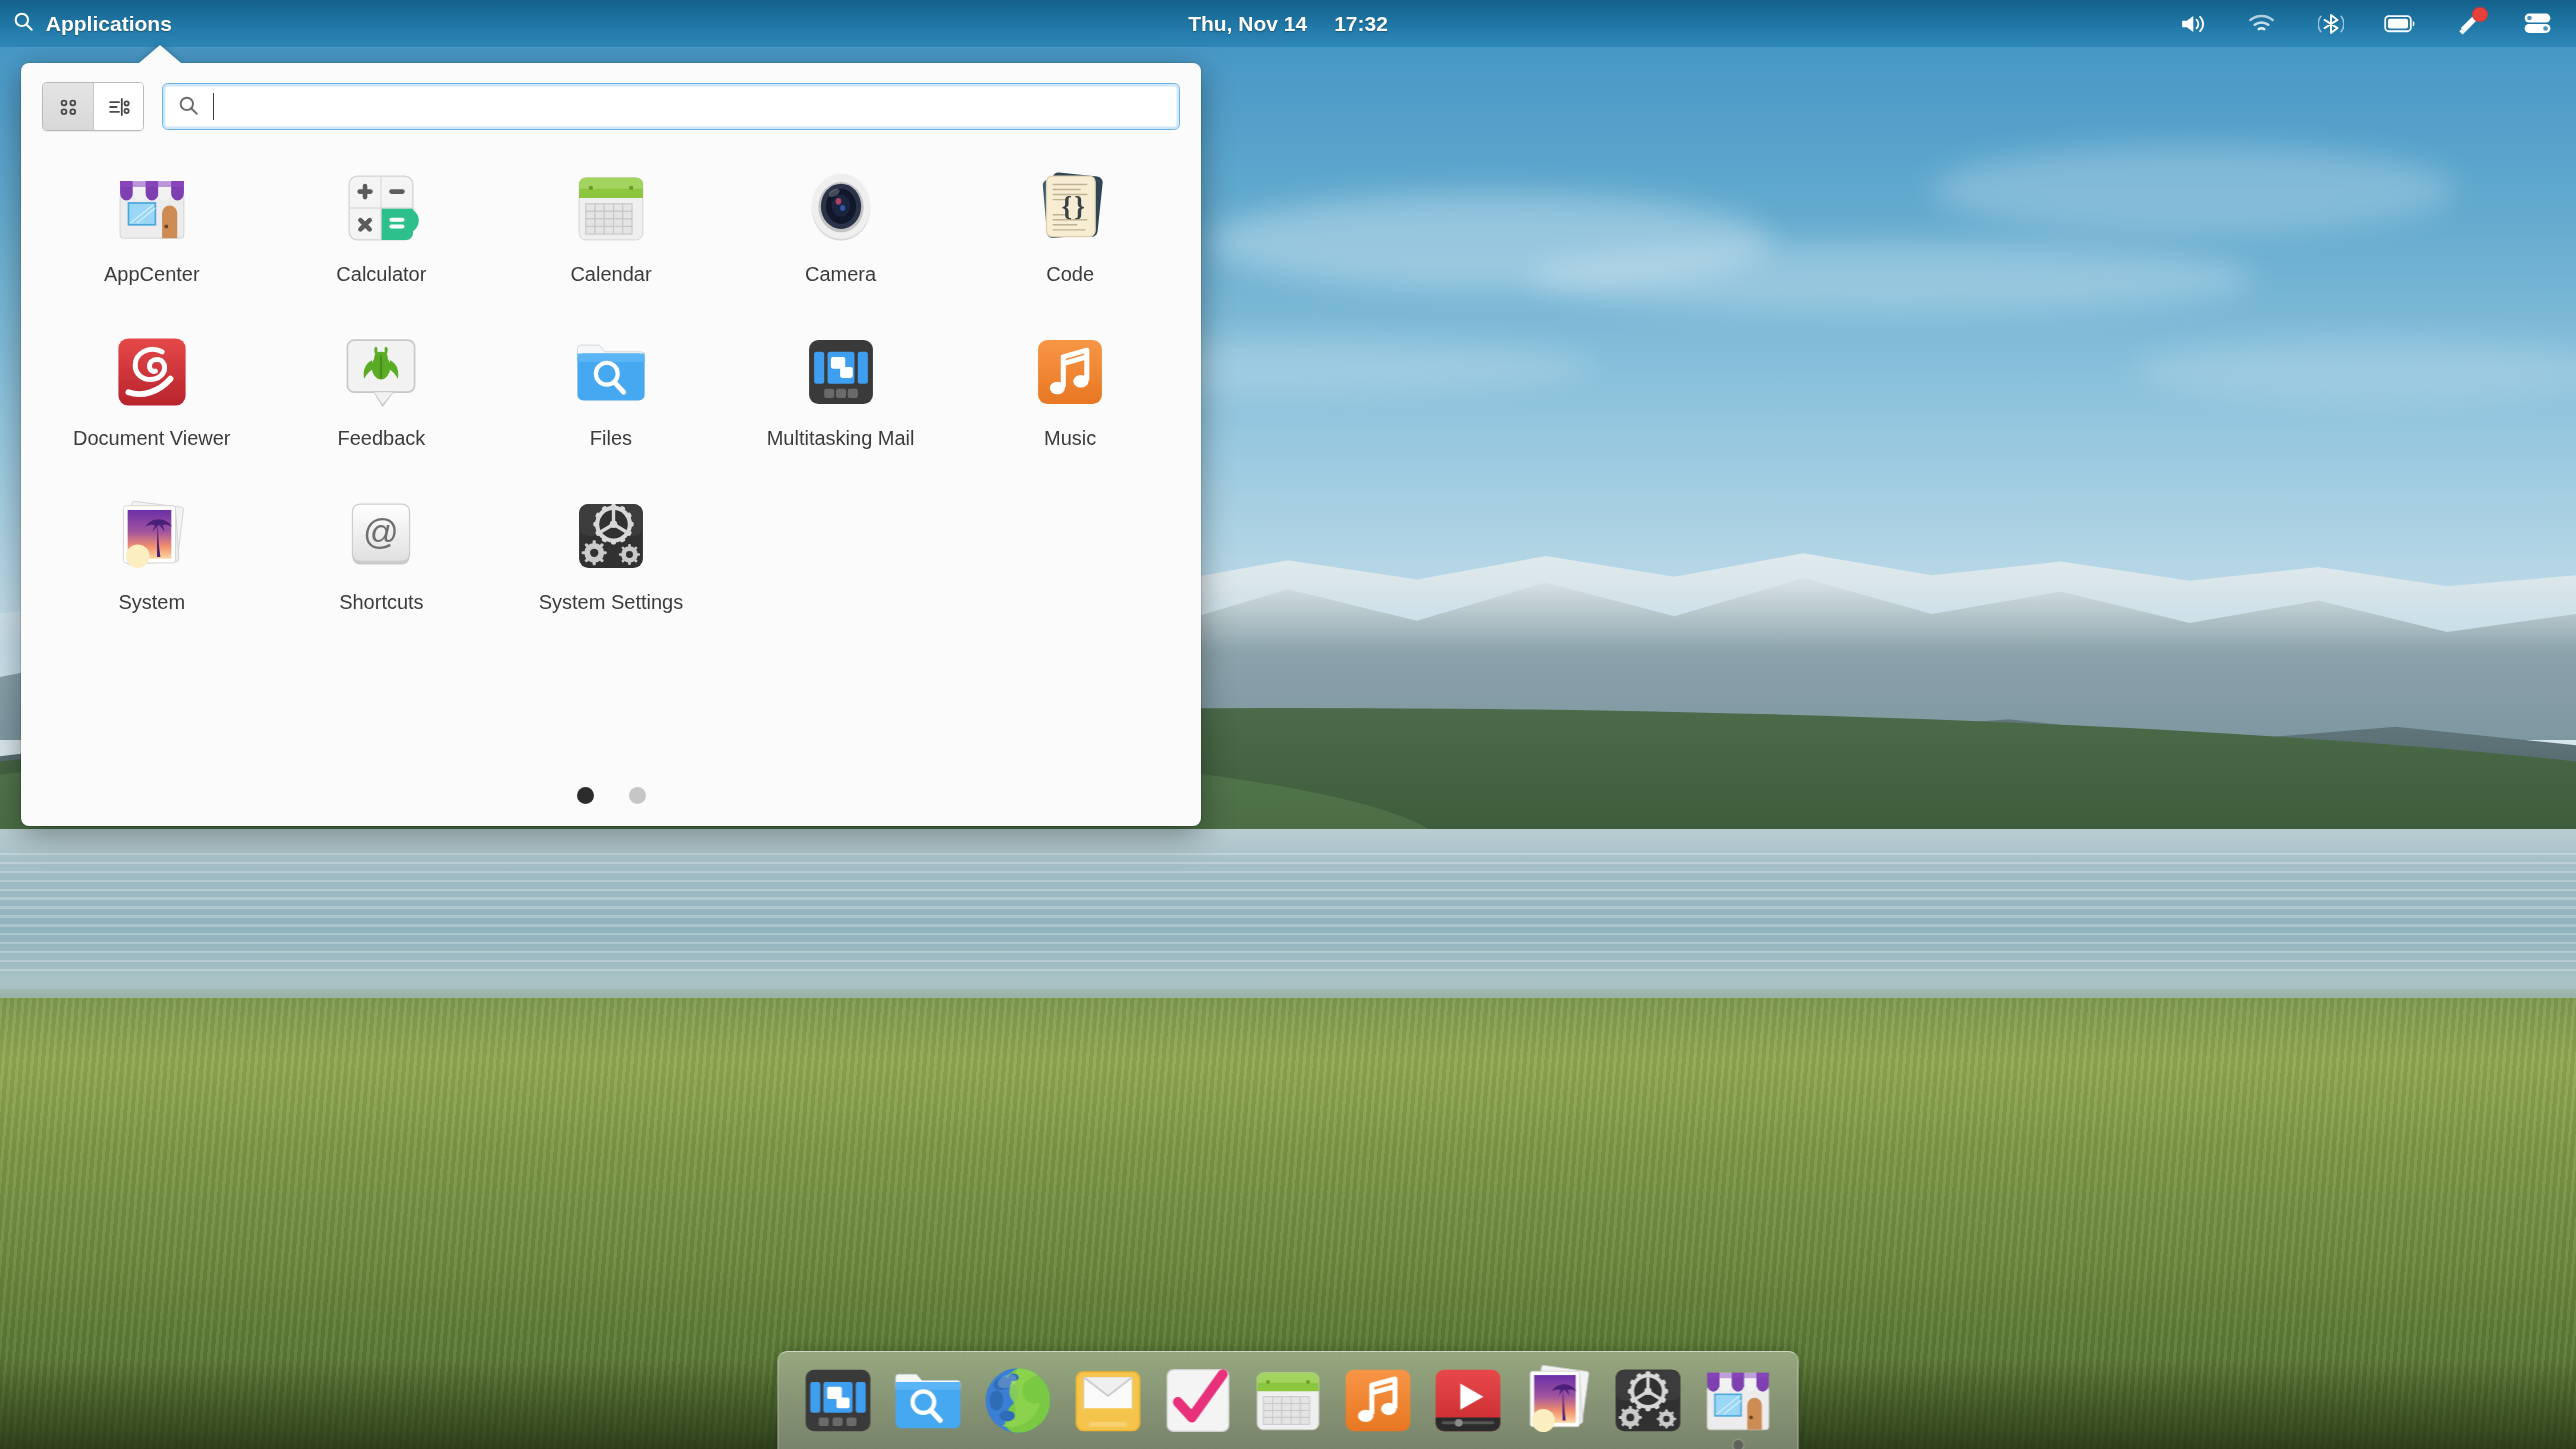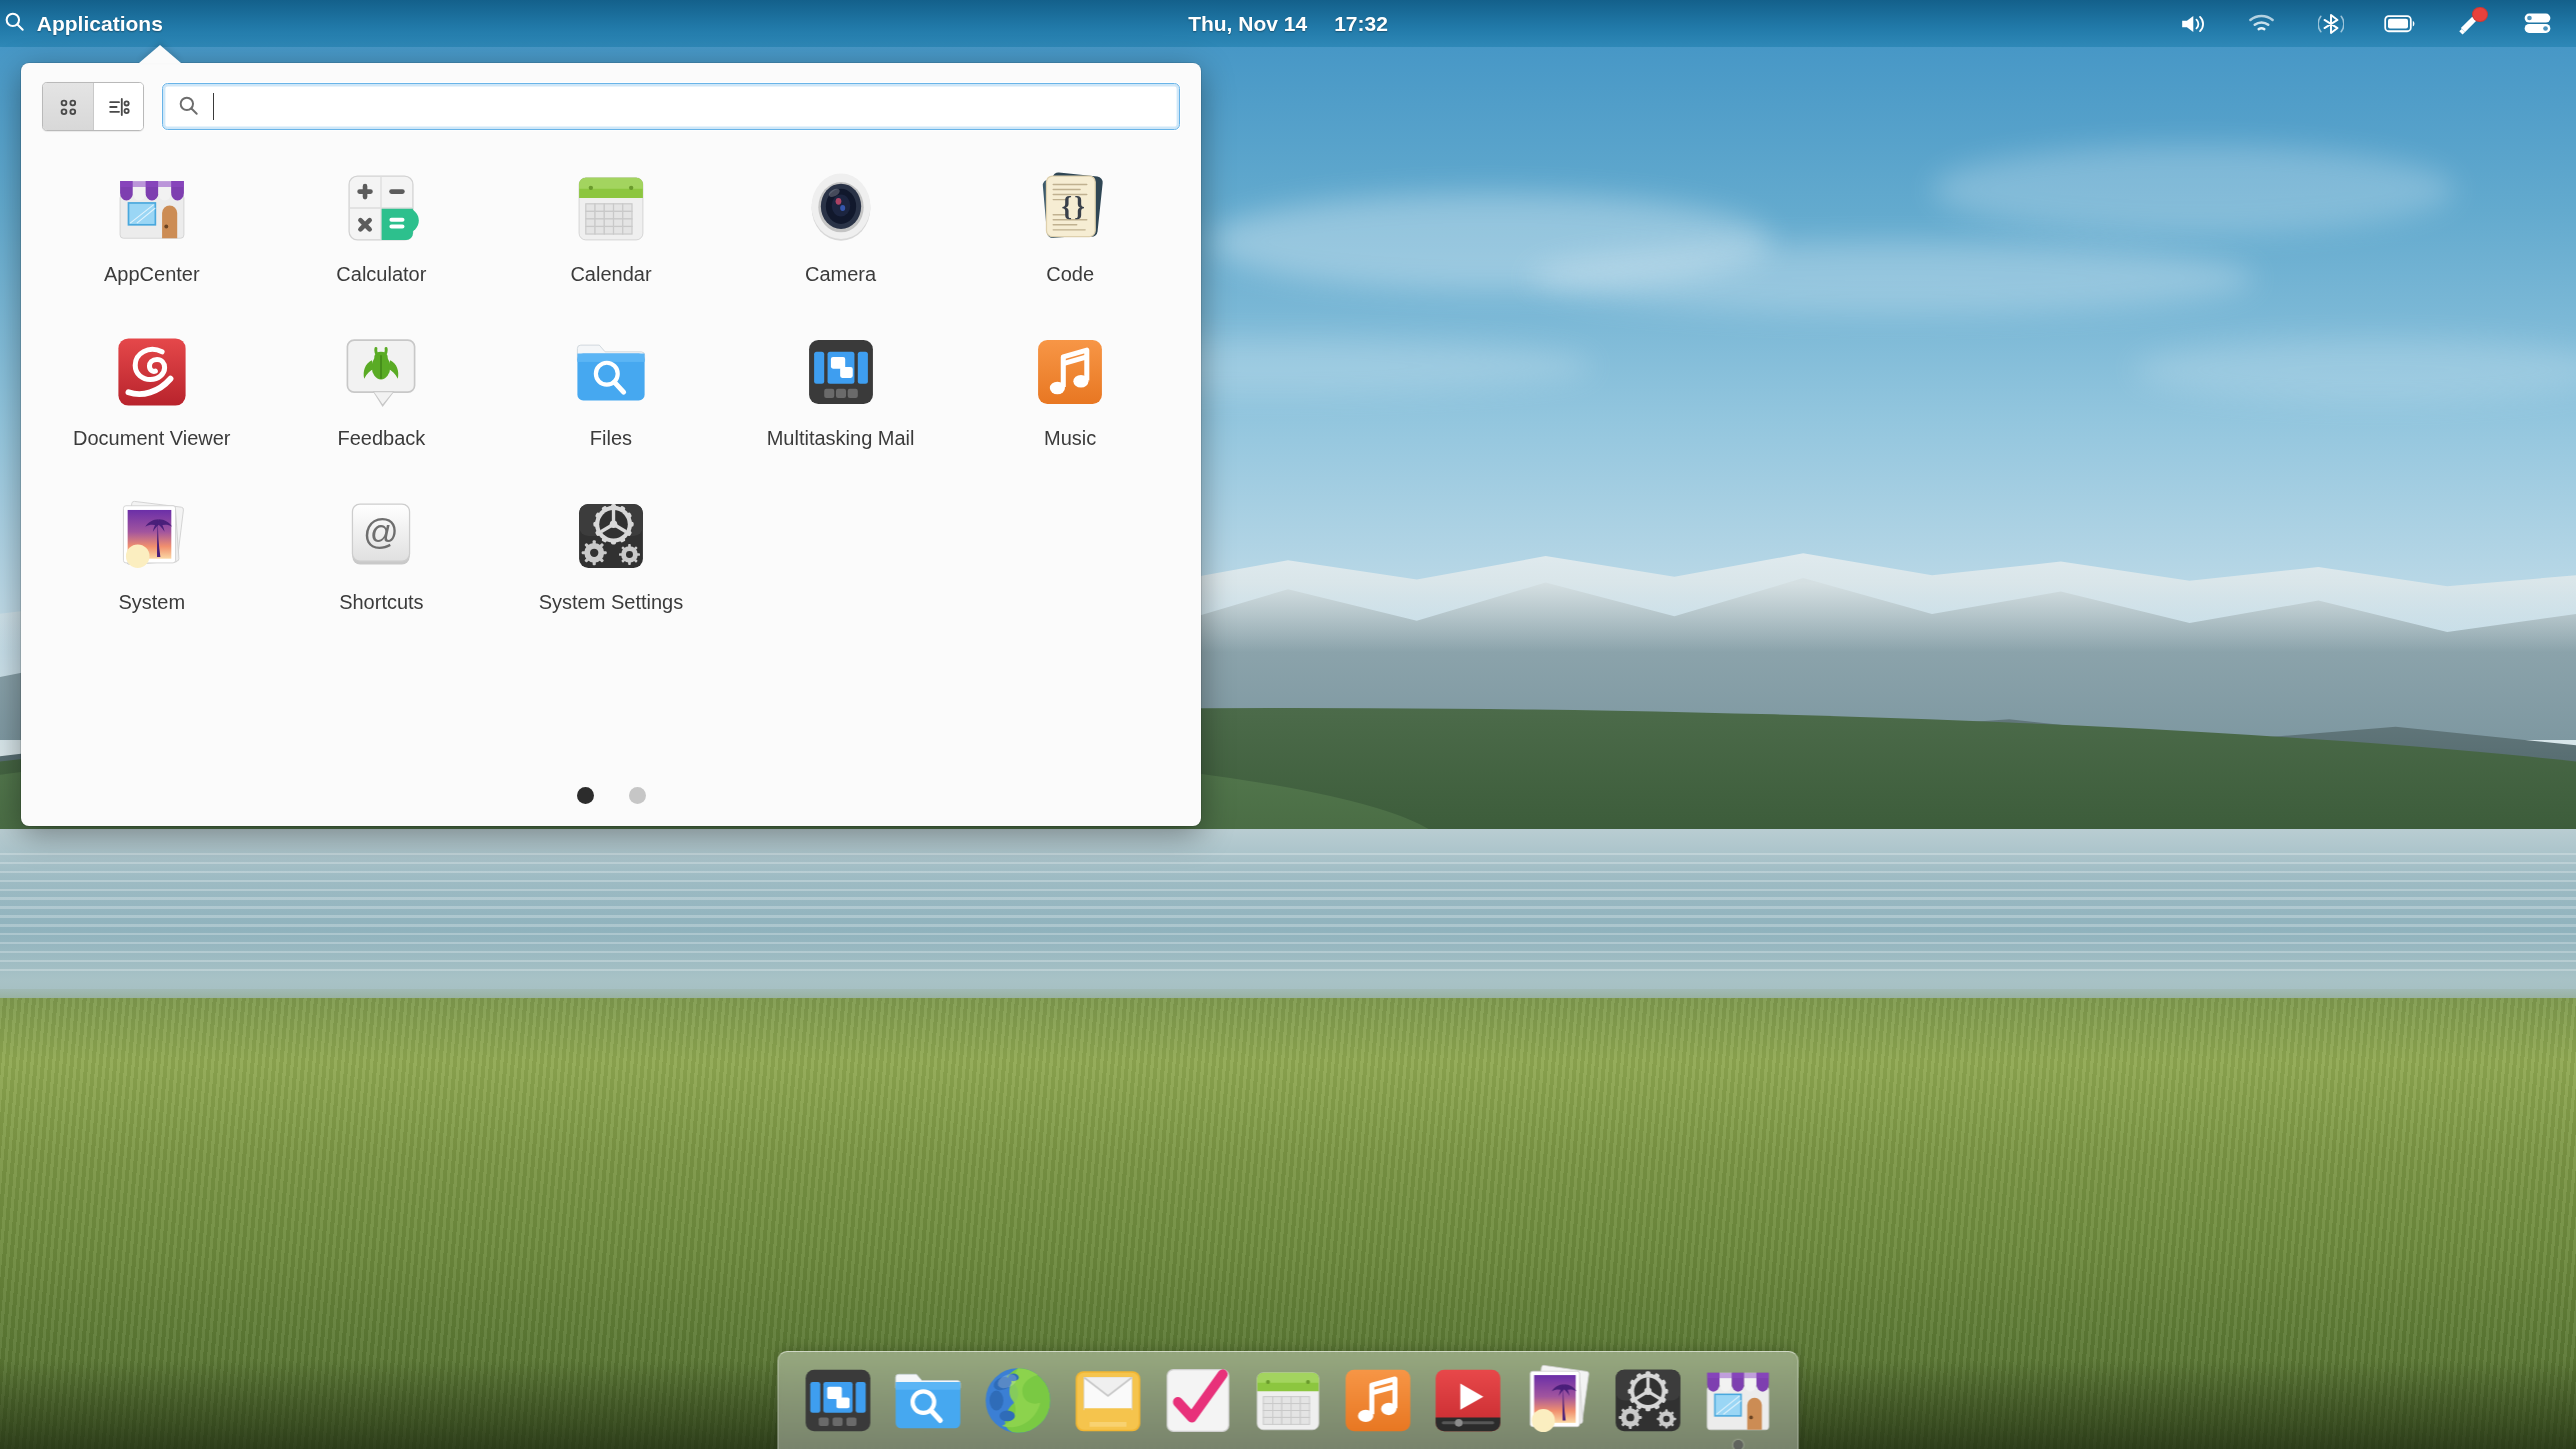--- a/index.html
+++ b/index.html
@@ -81,21 +81,21 @@
   }
 
   
   #panel {
     position:absolute; left:0; top:0; width:2576px; height:47px; z-index:60;
     background:linear-gradient(180deg,rgba(16,92,134,.92) 0%,rgba(27,116,163,.88) 55%,rgba(41,133,180,.82) 100%);
     display:flex; align-items:center;
     color:#fff; font-size:21px; font-weight:bold;
     text-shadow:0 0.8px 1.6px rgba(0,0,0,.35);
   }
-  #apps-menu { display:flex; align-items:center; gap:11.3px; padding:0 3px; height:47px; cursor:pointer; }
+  #apps-menu { display:flex; align-items:center; gap:11.3px; padding:0 12px; height:47px; cursor:pointer; }
   #apps-menu .mag { display:block; }
   #panel-clock {
     position:absolute; left:50%; transform:translateX(-50%);
     display:flex; gap:27px; align-items:center; font-size:21px;
   }
   #tray { position:absolute; right:21px; display:flex; align-items:center; gap:34px; }
   .tray-ic { position:relative; width:35px; height:29px; display:flex; align-items:center; justify-content:center; cursor:pointer; }
   .badge {
     position:absolute; right:-1.6px; top:-2.4px; width:15.3px; height:15.3px; border-radius:50%;
     background:#e8413c; border:0.8px solid rgba(0,0,0,.12);

